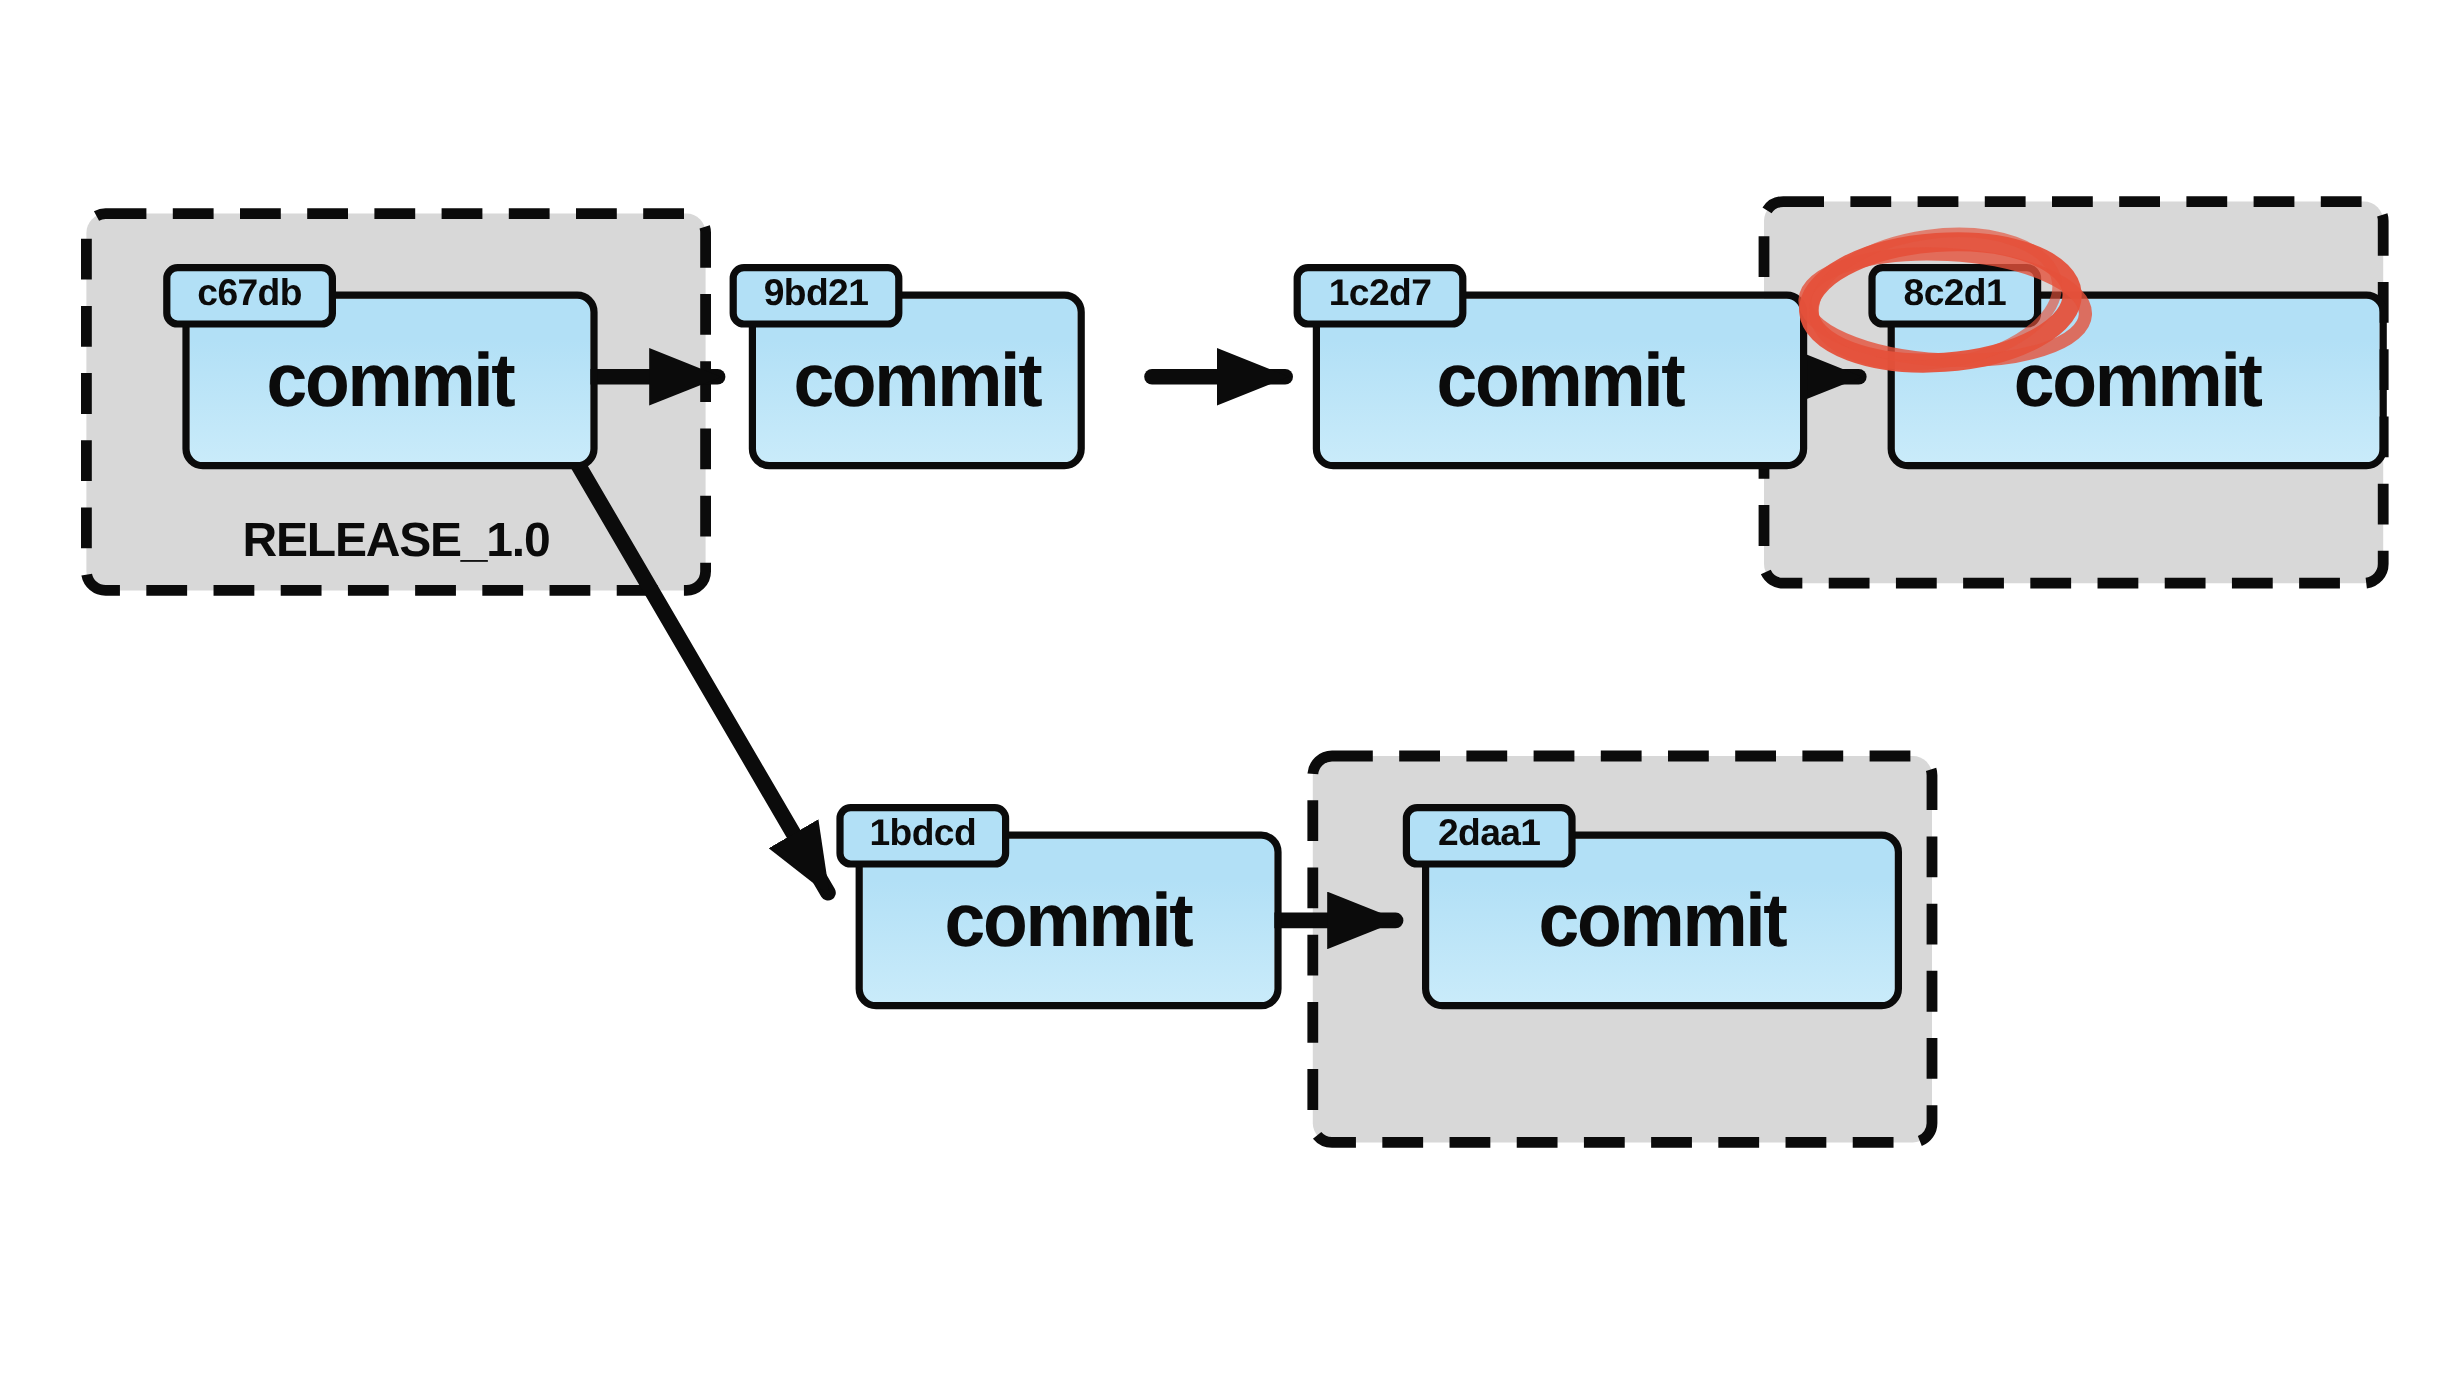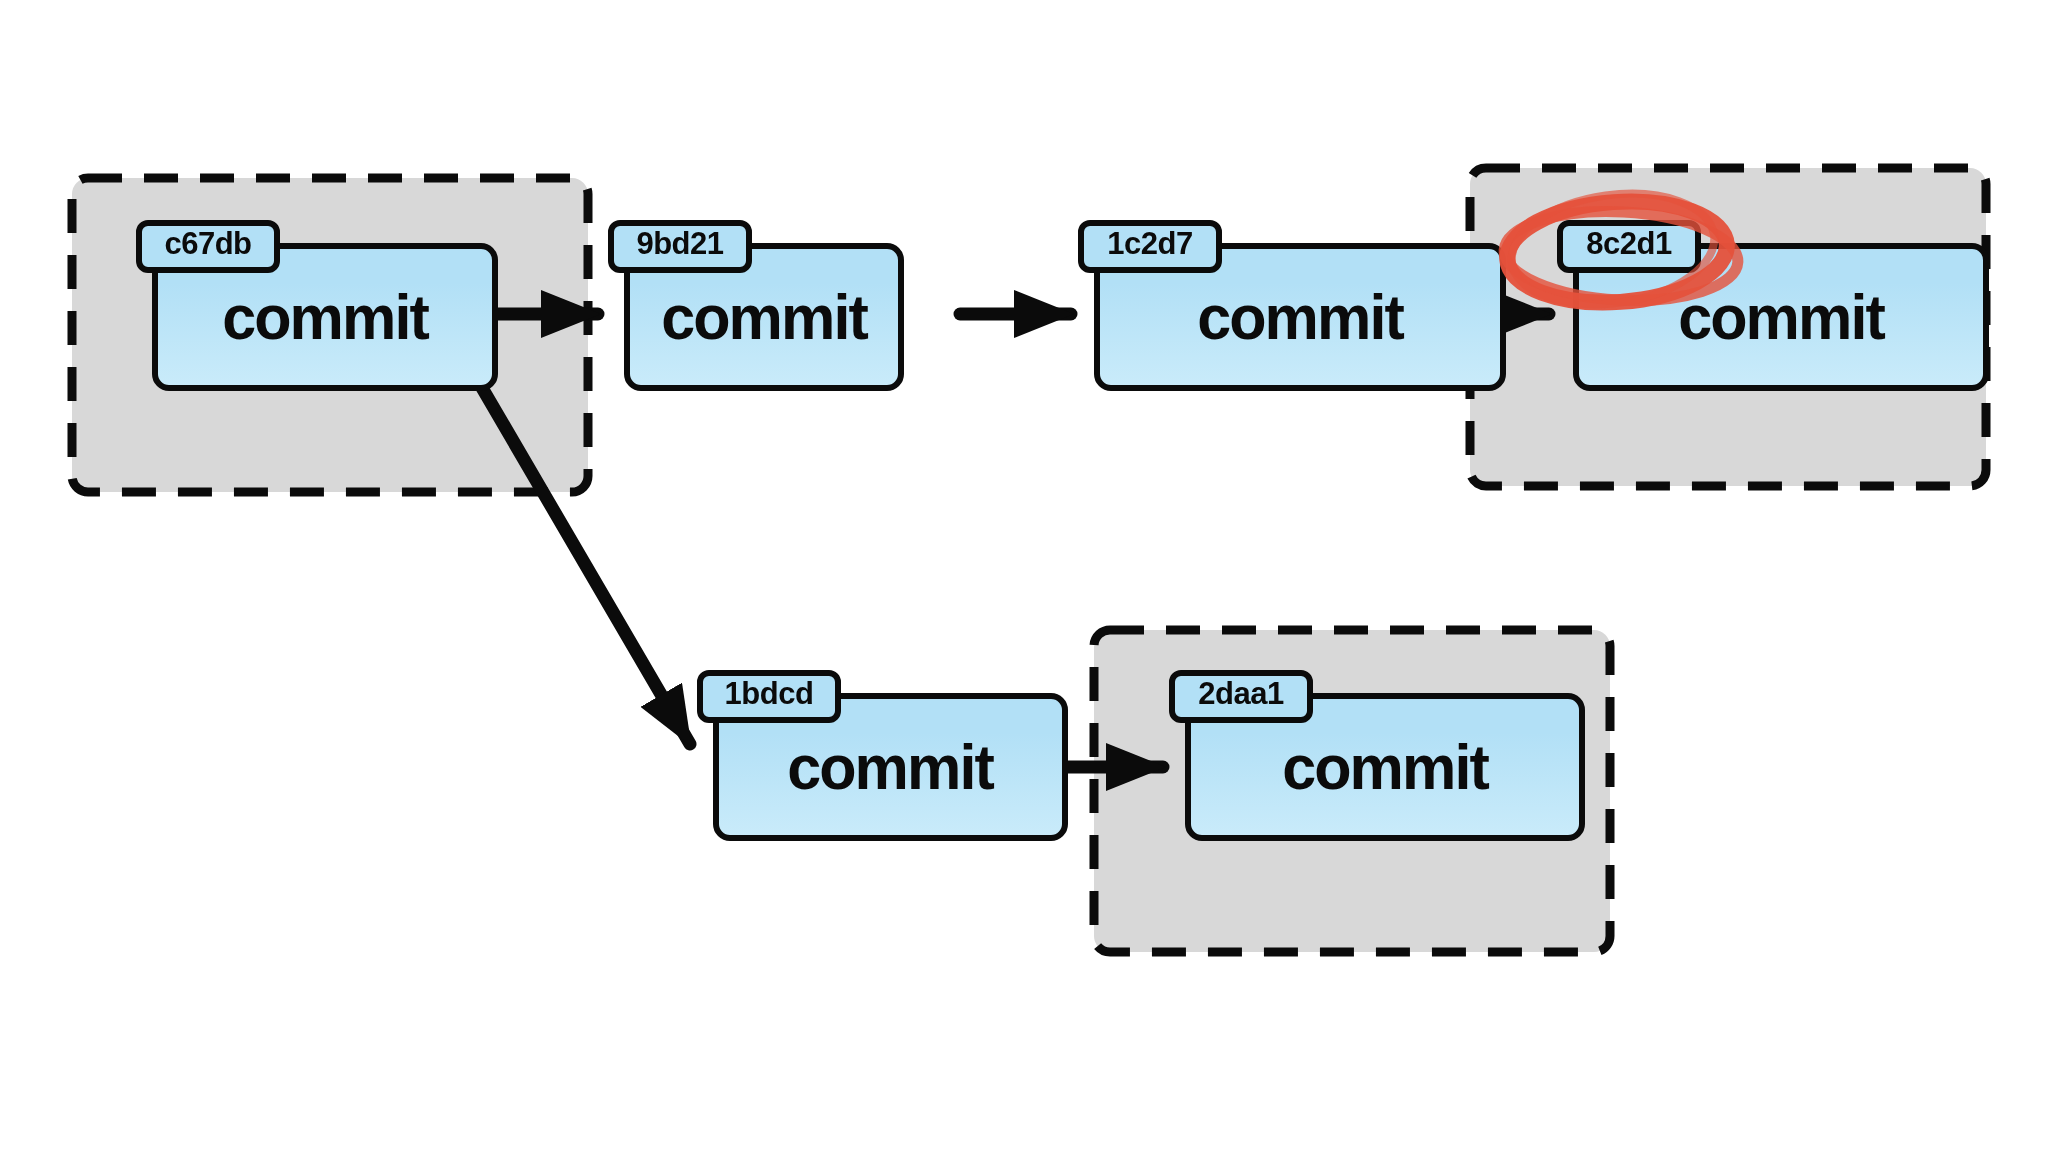--- a/index.html
+++ b/index.html
@@ -163,20 +163,21 @@
 
   <div class="node" style="left:1169px; top:670px; width:400px">
     <div class="tab">
         <span>2daa1</span>
       </div>
     <div class="body">
         <span>commit</span>
       </div>
   </div>
 
+  <div class="group-label" style="left:72px; top:428px; width:516px">RELEASE_1.0</div>
 
   <svg id="fg-layer" class="layer" viewBox="0 0 2048 1152">
     <g>
       <ellipse class="scribble" cx="1617" cy="252" rx="110" ry="50" stroke-width="16" opacity="0.95" transform="rotate(-4 1617 252)"></ellipse>
       <ellipse class="scribble" cx="1621" cy="256" rx="117" ry="44" stroke-width="11" opacity="0.8" transform="rotate(3 1621 256)"></ellipse>
       <ellipse class="scribble" cx="1613" cy="249" rx="102" ry="54" stroke-width="8" opacity="0.65" transform="rotate(-8 1613 249)"></ellipse>
     </g>
   </svg>
 
 </div>

